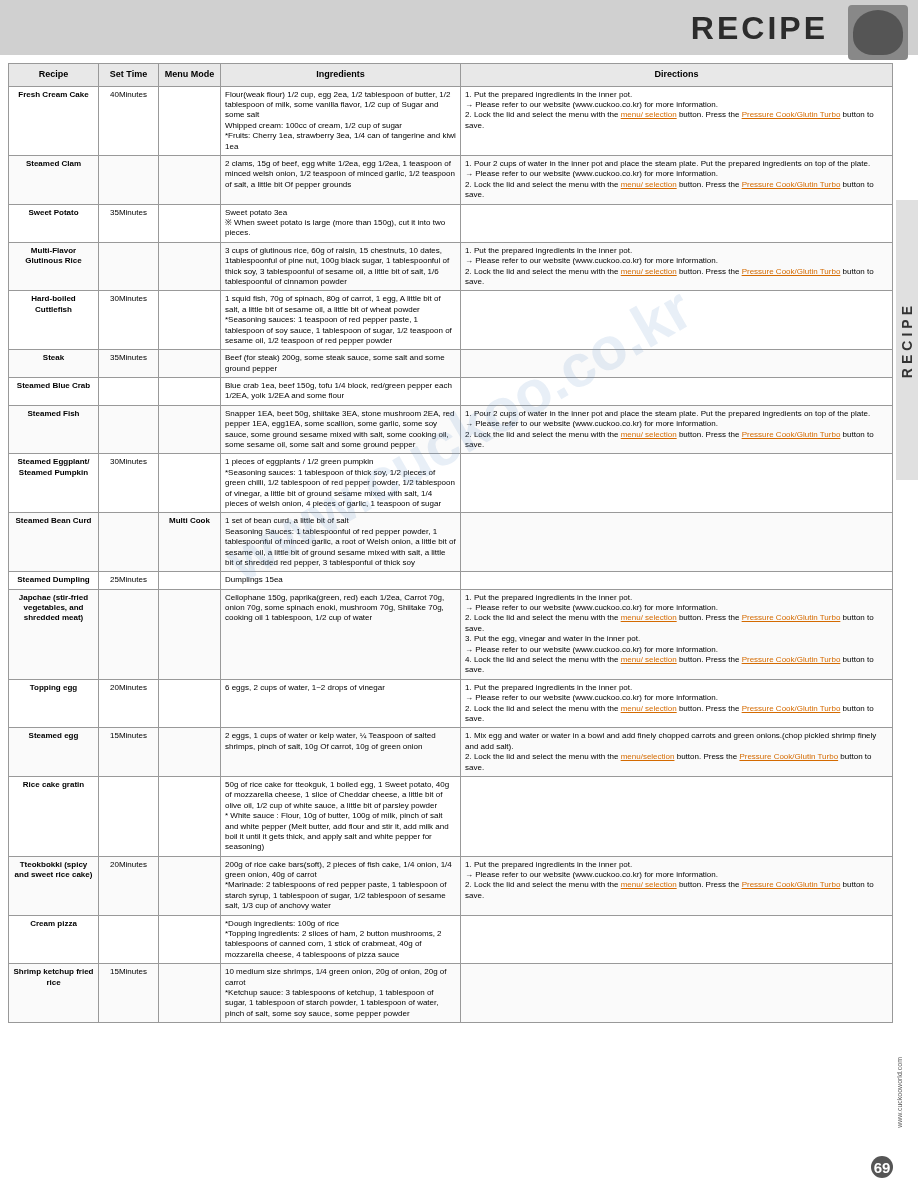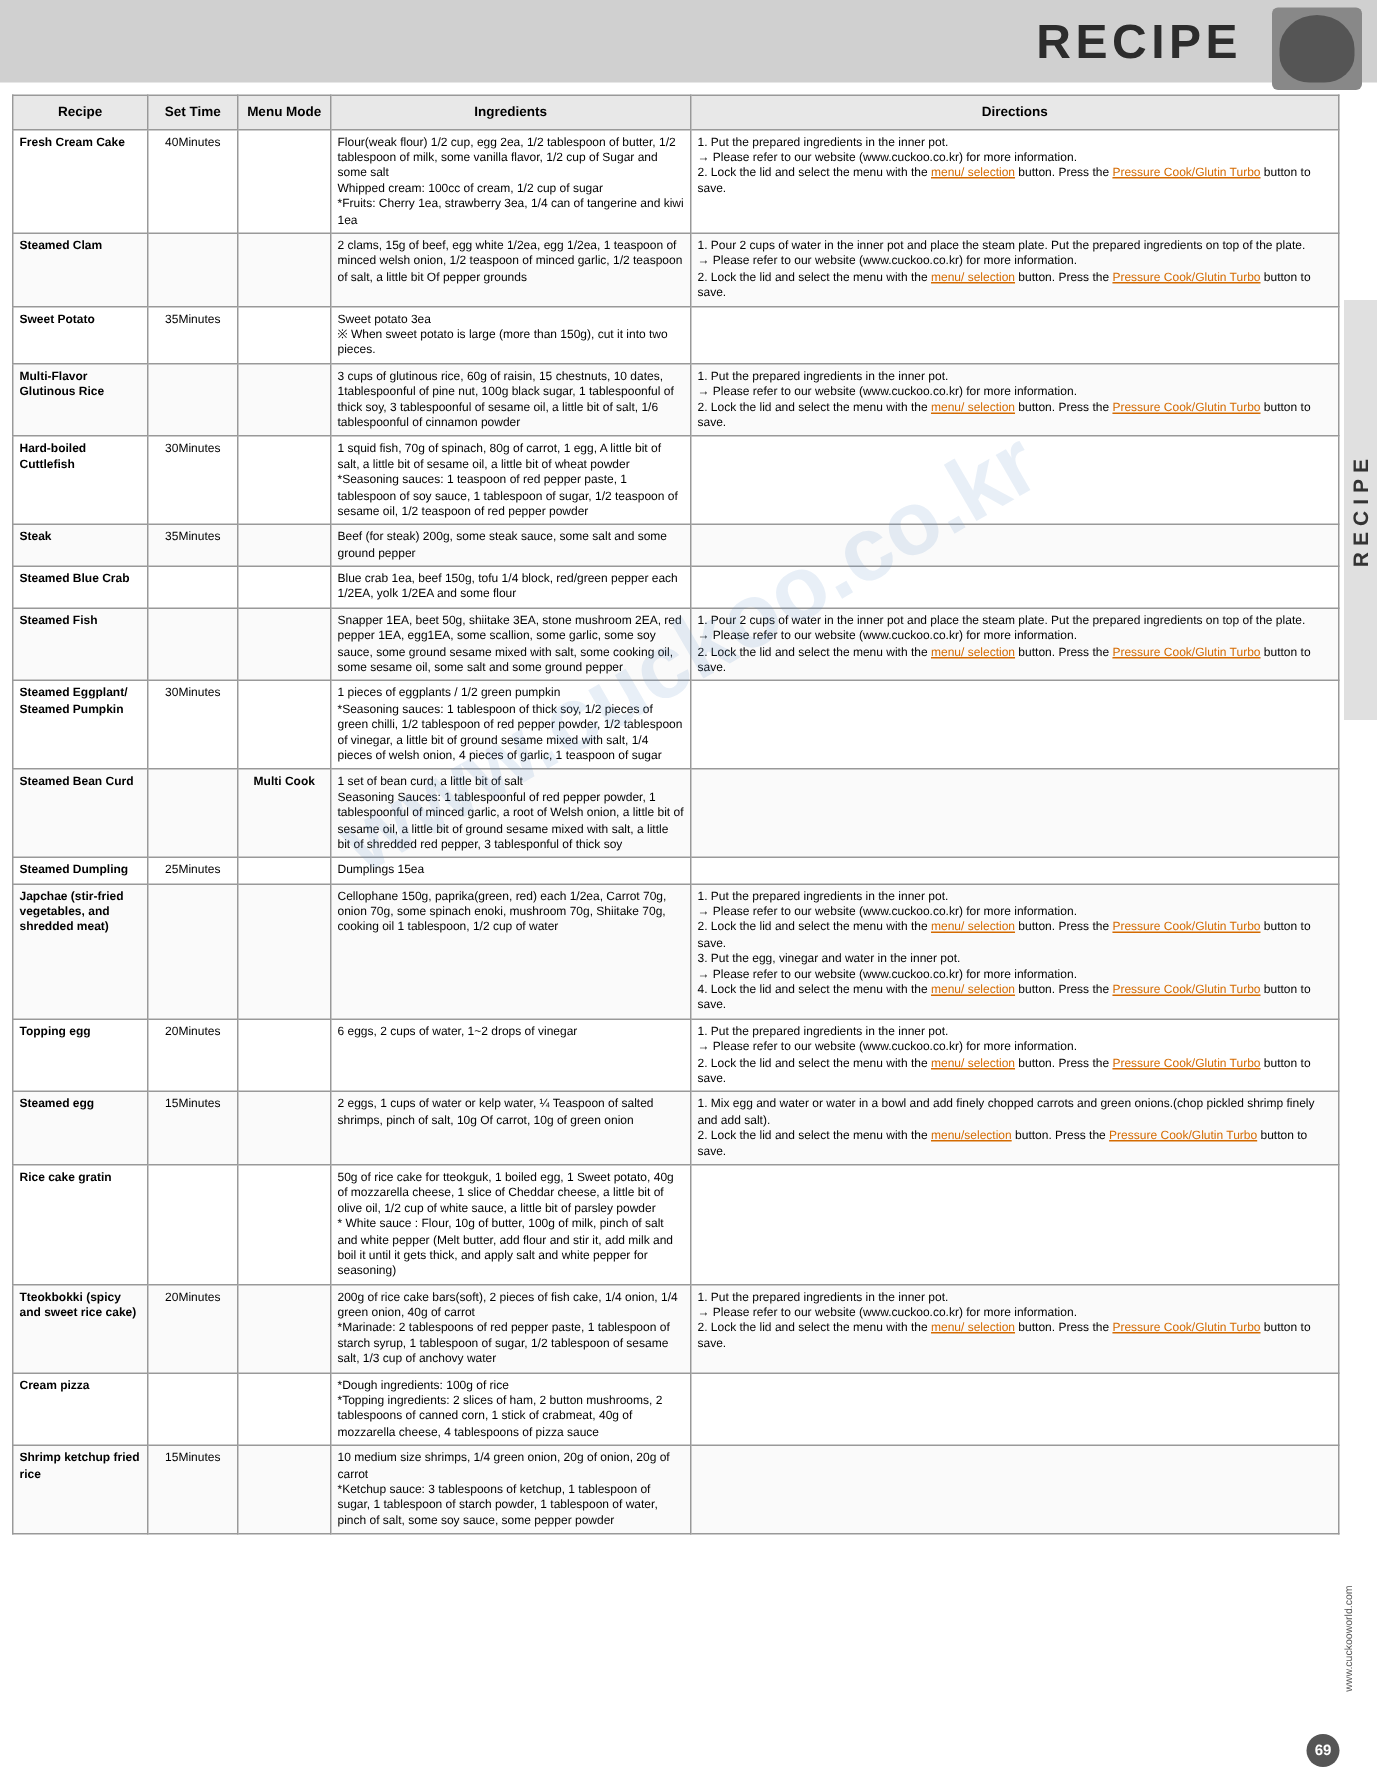--- a/index.html
+++ b/index.html
@@ -95,21 +95,21 @@
       bottom: 10px;
       right: 25px;
       background: #555;
       color: #fff;
       width: 22px;
       height: 22px;
       border-radius: 50%;
       display: flex;
       align-items: center;
       justify-content: center;
-      font-size: 10px;
+      font-size: 15px;
       font-weight: bold;
     }
 
     
     .website-label {
       position: absolute;
       right: 0;
       bottom: 60px;
       width: 22px;
       writing-mode: vertical-rl;
@@ -140,20 +140,21 @@
     }
     .recipe-table thead th {
       background: #e8e8e8;
       font-weight: bold;
       text-align: center;
       font-size: 9px;
       padding: 5px 4px;
     }
     .recipe-name {
       font-weight: bold;
+      text-align: center;
       font-size: 8.5px;
       width: 90px;
       margin-top: 12px;
     }
     .set-time {
       text-align: center;
       width: 60px;
       font-size: 8px;
       margin-left: 28px;
     }

